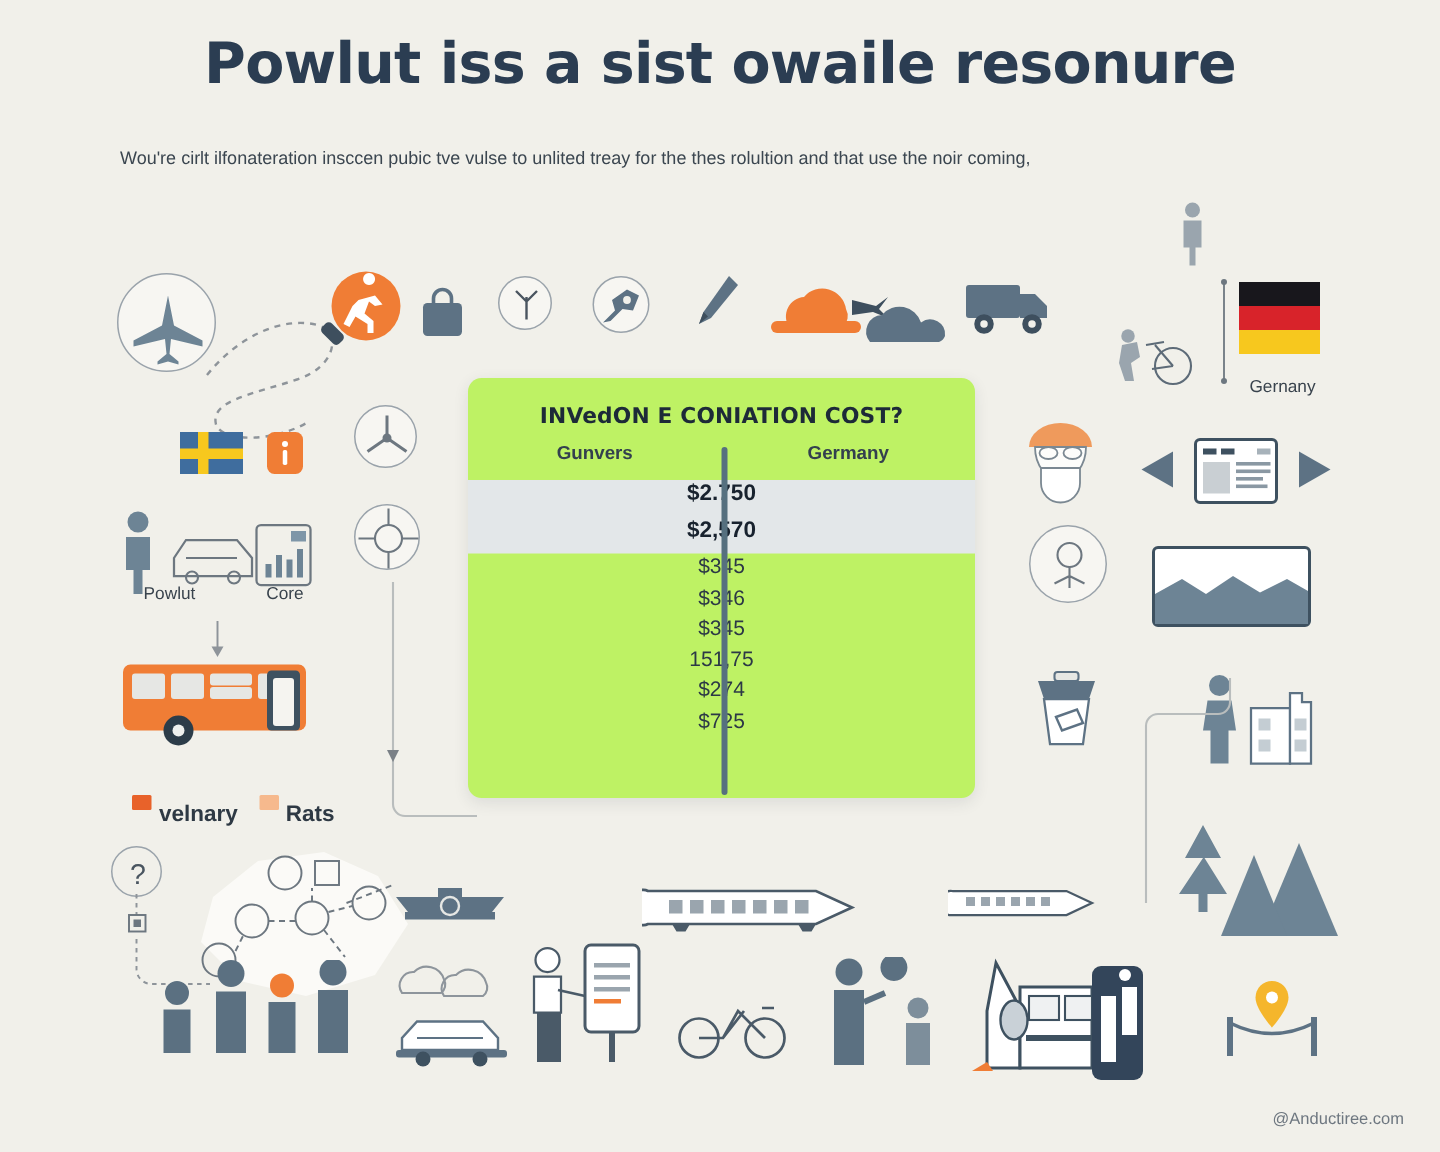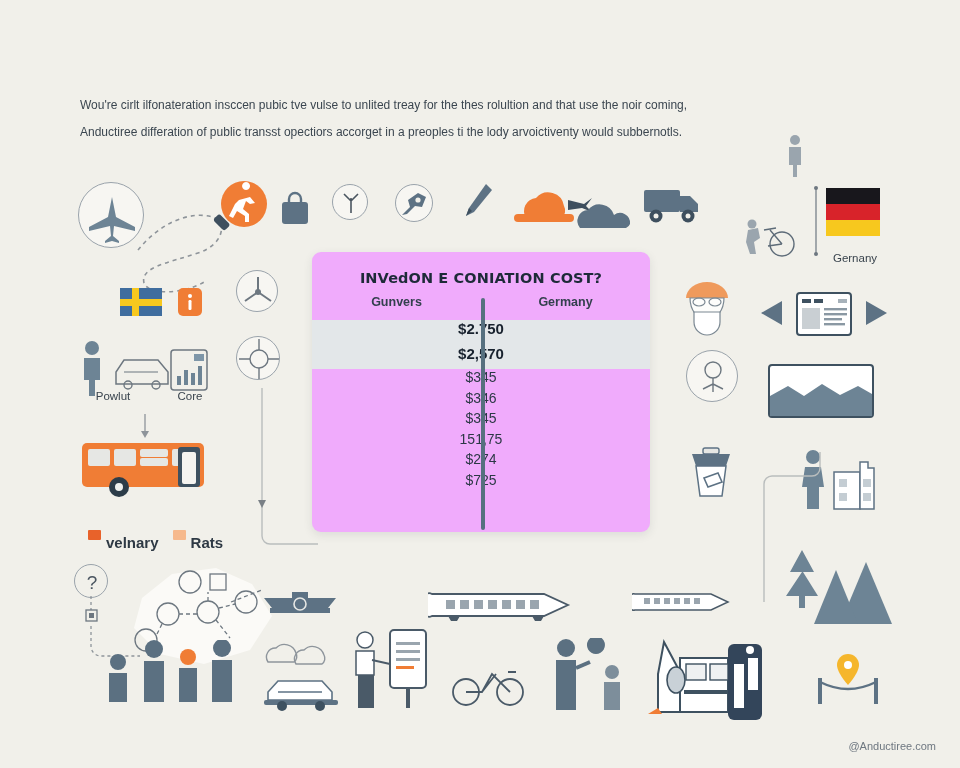--- a/index.html
+++ b/index.html
@@ -28,21 +28,21 @@
     position: absolute; left: 80px; top: 92px; width: 810px;
     font-size: 12px; line-height: 27px;
     color: #3b4650;
   }
   #subtitle div { white-space: nowrap; }
 
   
   #card {
     position: absolute; left: 312px; top: 252px;
     width: 338px; height: 280px;
-    background: #f0abfc;
+    background: #bef264;
     border-radius: 9px;
     box-shadow: 0 3px 10px rgba(40,50,60,0.10);
     overflow: hidden;
   }
   #card-title {
     margin-top: 18px; text-align: center;
     font-family: "DejaVu Sans", sans-serif;
     font-size: 14.5px; font-weight: bold;
     color: #1d2a38; letter-spacing: .1px;
   }
@@ -84,23 +84,23 @@
   #footer {
     position: absolute; right: 24px; bottom: 16px;
     font-size: 11px; color: #6e7780;
   }
 </style>
 </head>
 <body>
 
 <div id="page">
 
+  <div id="title">Powlut iss a sist owaile resonure</div>
   <div id="subtitle">
     <div>Wou're cirlt ilfonateration insccen pubic tve vulse to unlited treay for the thes rolultion and that use the noir coming,</div>
-    <div>Anductiree differation of public transst opectiors accorget in a preoples ti the lody arvoictiventy would subbernotls.</div>
   </div>
 
   <div class="ico circle" style="left:78px; top:182px; width:66px; height:66px;">
     <svg width="66" height="66" viewBox="0 0 66 66">
       <path d="M33 14 L37 34 L56 44 L56 48 L35 43 L34 53 L40 58 L40 60 L33 58 L26 60 L26 58 L32 53 L31 43 L10 48 L10 44 L29 34 Z" fill="#6d8495"></path>
     </svg>
   </div>
 
   <svg class="ico" style="left:128px; top:195px;" width="120" height="110">
     <path d="M10 55 C 30 30, 60 15, 85 22 C 100 28, 95 50, 70 58 C 40 68, 12 72, 16 88 C 20 100, 55 100, 78 86" fill="none" stroke="#8e949a" stroke-width="1.6" stroke-dasharray="4 4"></path>

